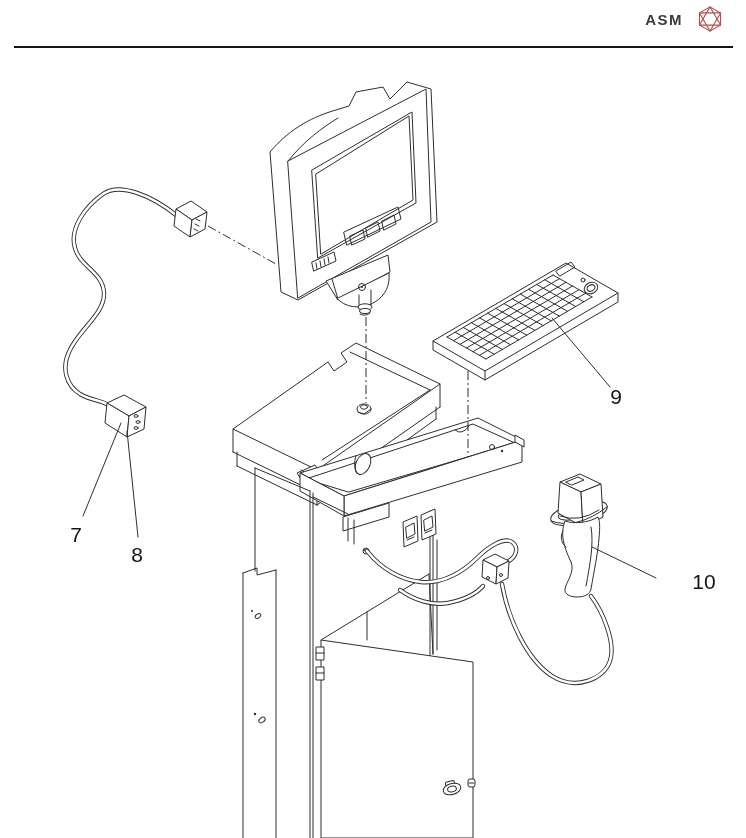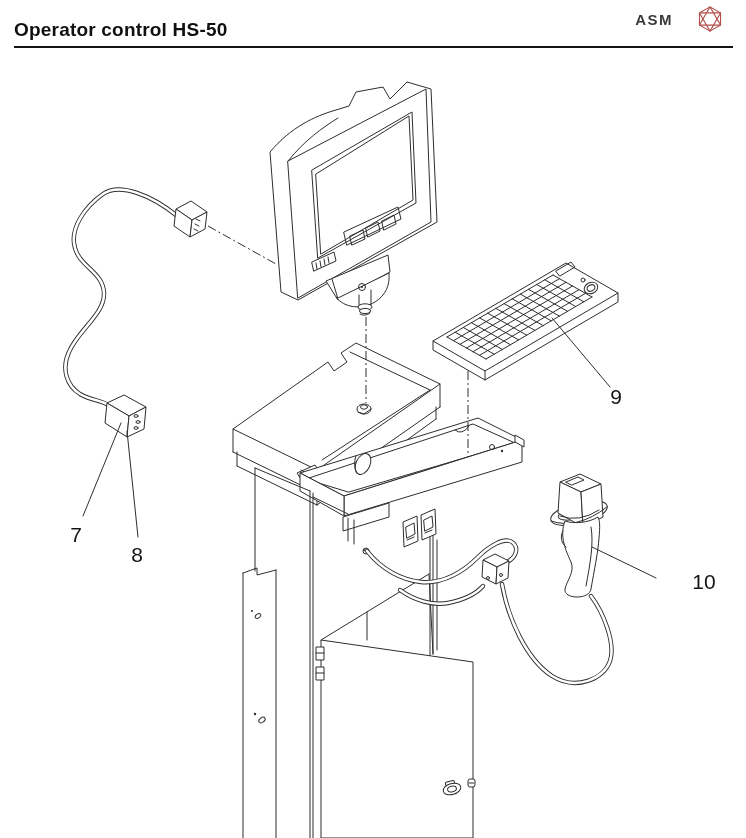--- a/index.html
+++ b/index.html
@@ -1,39 +1,38 @@
 <!DOCTYPE html>
 <html><head>
 <meta charset="utf-8">
 <style>
   html,body{margin:0;padding:0;background:#fff;}
   .page{position:relative;width:746px;height:838px;background:#fff;overflow:hidden;
         font-family:"Liberation Sans",sans-serif;color:#111;}
   .title{position:absolute;left:14px;top:19px;font-size:19px;font-weight:700;
          letter-spacing:.2px;color:#101010;white-space:nowrap;}
   .rule{position:absolute;left:14px;right:13px;top:46px;border-top:2px solid #141414;}
-  .brand{position:absolute;top:4px;right:22px;display:flex;align-items:center;gap:23px;}
+  .brand{position:absolute;top:4px;right:22px;display:flex;align-items:center;gap:13px;}
   .brand-name{font-size:15px;font-weight:600;letter-spacing:1.5px;color:#3a3a3a;}
   .callout{position:absolute;transform:translate(-50%,-50%);font-size:21px;font-weight:400;
            color:#141414;line-height:1;}
   .diagram{position:absolute;left:0;top:0;}
   .ln{fill:none;stroke:#2e2e2e;stroke-width:1;stroke-linejoin:round;stroke-linecap:round;}
   .wh{fill:#fff;stroke:#2e2e2e;stroke-width:1;stroke-linejoin:round;}
   .blk{fill:#2e2e2e;stroke:none;}
   .dd{fill:none;stroke:#2e2e2e;stroke-width:1;stroke-dasharray:9 3 2 3;}
   .cable-o{fill:none;stroke:#2e2e2e;stroke-width:4.4;stroke-linecap:round;}
   .cable-i{fill:none;stroke:#fff;stroke-width:2.6;stroke-linecap:round;}
   .logo-line{fill:none;stroke-width:1.2;stroke-linejoin:round;}
 </style>
 </head>
 <body>
 
 <div class="page">
 
-  <div class="title">Operator control HS-50</div>
   <div class="rule"></div>
 
   <div class="brand">
     <span class="brand-name">ASM</span>
     <svg width="28" height="30" viewBox="0 0 30 30">
       <polygon class="logo-line" points="15,2 26.3,8.5 26.3,21.5 15,28 3.7,21.5 3.7,8.5" stroke="#b2524e"></polygon>
       <polygon class="logo-line" points="15,2 26.3,21.5 3.7,21.5" stroke="#b2524e"></polygon>
       <polygon class="logo-line" points="15,28 26.3,8.5 3.7,8.5" stroke="#b2524e"></polygon>
     </svg>
   </div>

